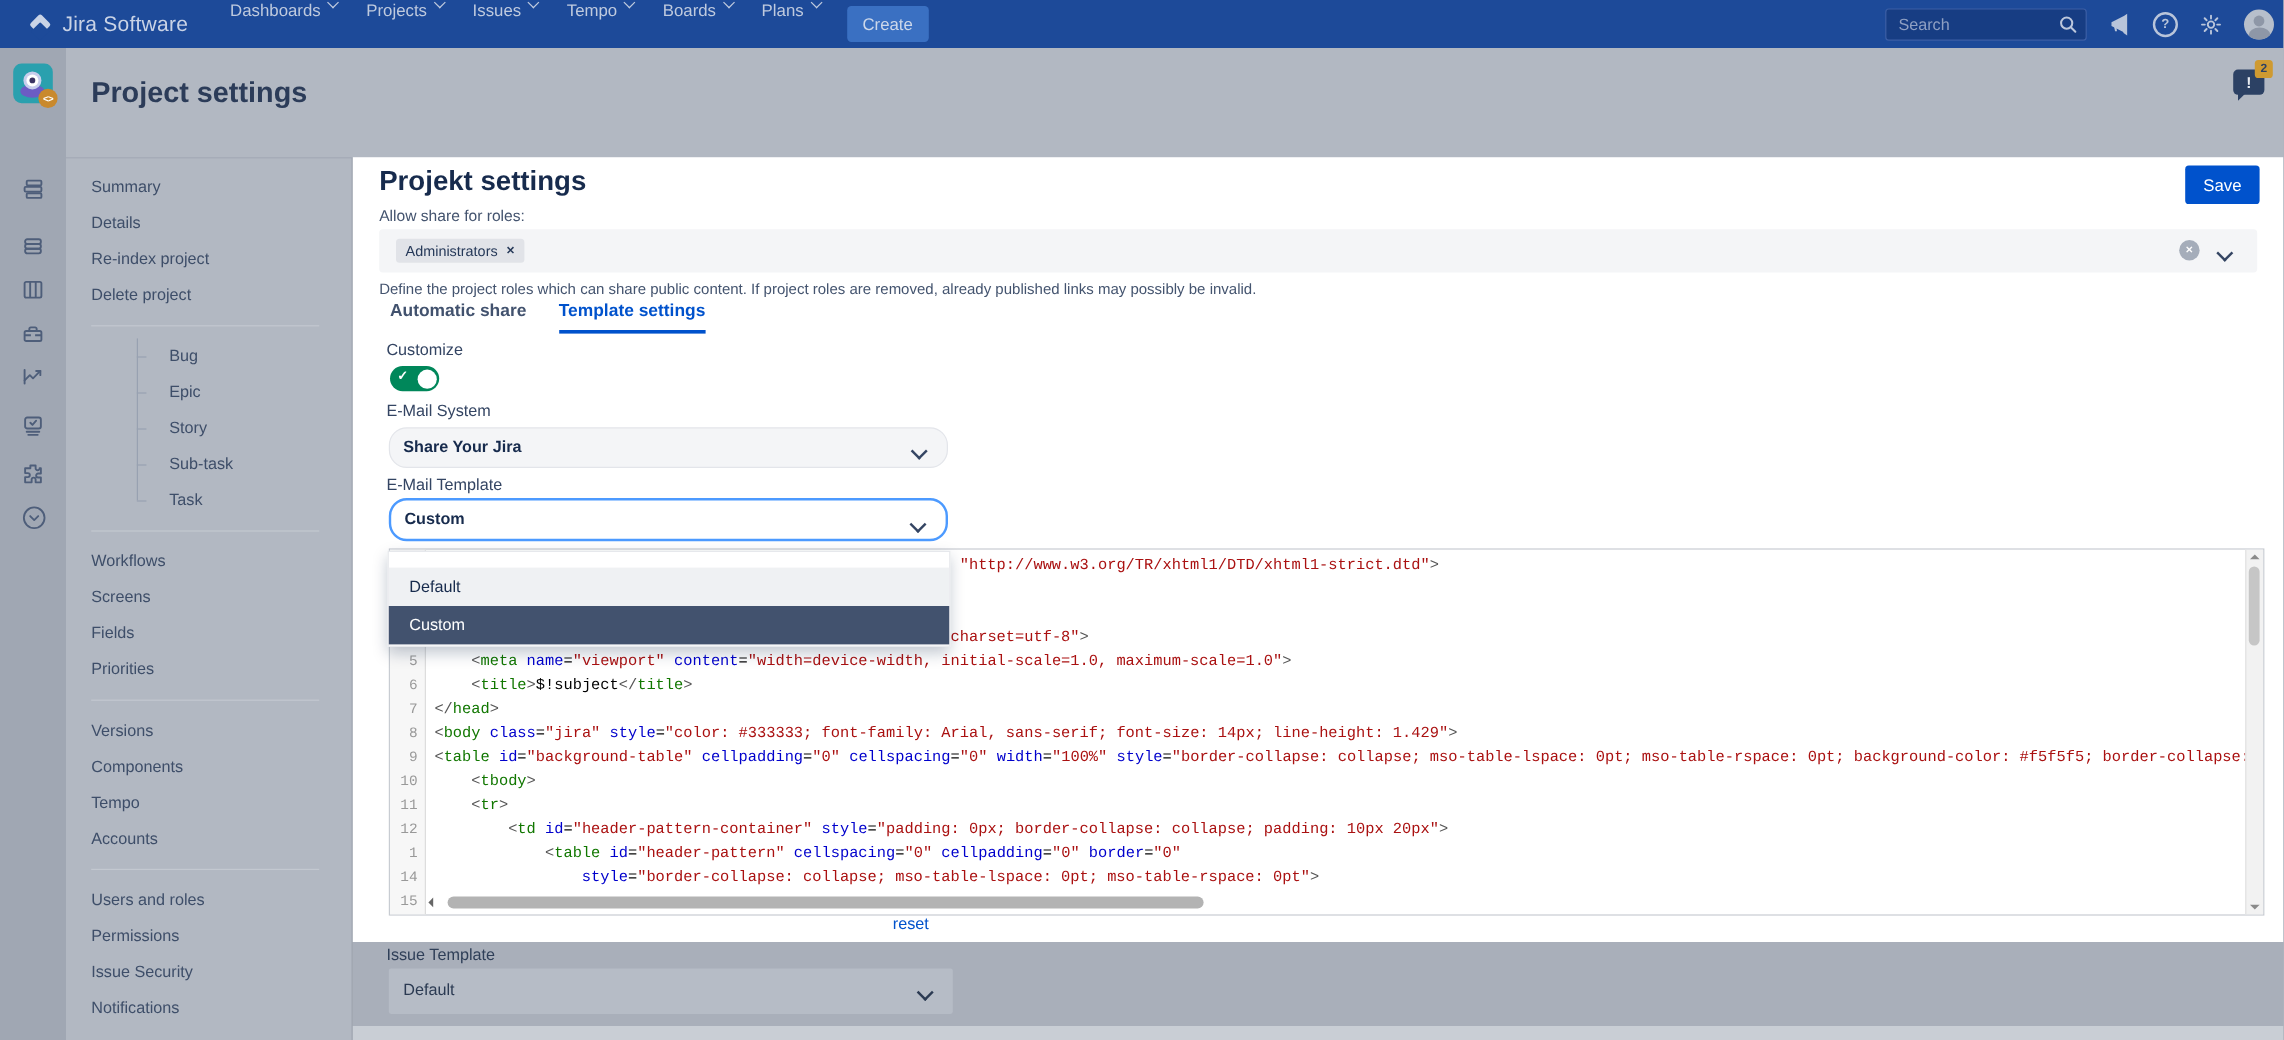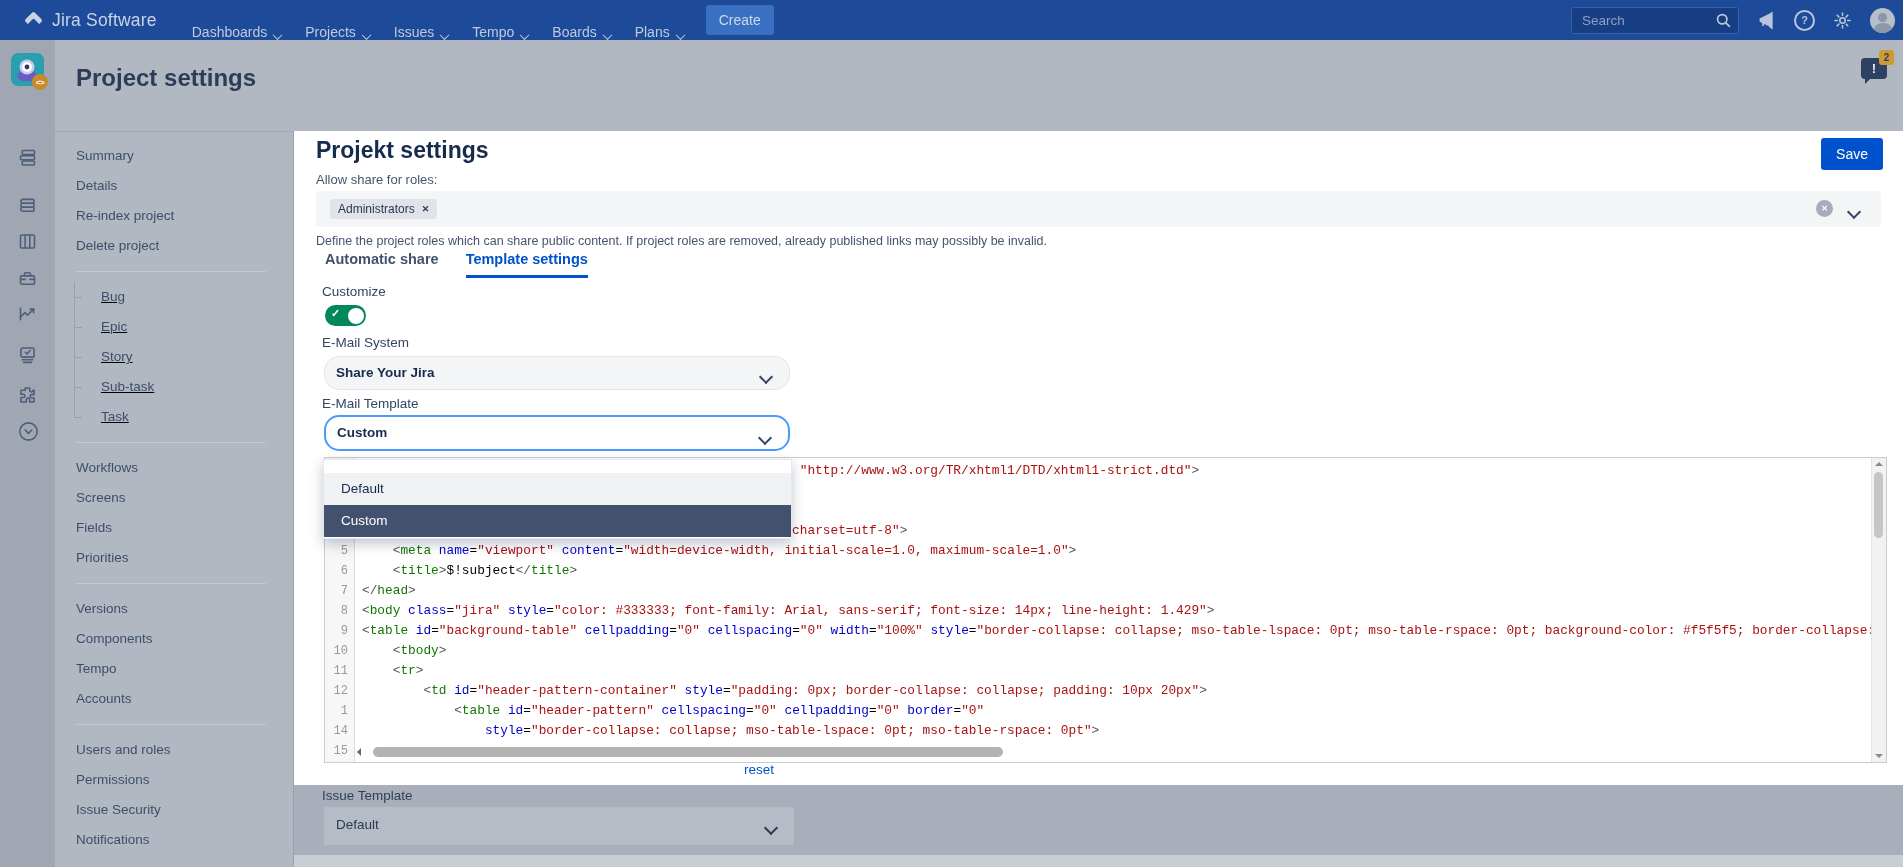--- a/index.html
+++ b/index.html
@@ -4,21 +4,21 @@
 <style>
   html,body{margin:0;padding:0;background:#a9afba;font-family:"Liberation Sans",sans-serif;}
   .screen{position:relative;width:1903px;height:867px;overflow:hidden;background:#a9afba;}
   i{font-style:normal;}
   
   .topnav{position:absolute;left:0;top:0;width:100%;height:40px;background:#1d4a99;display:flex;align-items:center;}
   .brand{display:flex;align-items:center;margin-left:27px;color:#c9d3e6;font-size:17.5px;font-weight:500;letter-spacing:.2px;}
   .brand .diamond{width:13px;height:13px;background:#c9d3e6;transform:rotate(45deg);border-radius:2px;margin-right:12px;position:relative;}
   .brand .diamond:after{content:"";position:absolute;left:4px;top:4px;right:-2px;bottom:-2px;background:#1d4a99;transform:translate(1px,1px);border-radius:1px;}
   .nav-menu{display:flex;align-items:center;margin-left:23px;}
-  .nav-item{display:flex;align-items:flex-end;color:#bfcade;font-size:14px;padding:0 12px;height:40px;cursor:pointer;}
+  .nav-item{display:flex;align-items:flex-start;color:#bfcade;font-size:14px;padding:0 12px;height:40px;cursor:pointer;}
   .chev{width:6px;height:6px;border-right:1.7px solid currentColor;border-bottom:1.7px solid currentColor;transform:rotate(45deg) translate(-1px,-1px);display:inline-block;margin-left:7px;}
   .create-btn{margin-left:10px;background:#3a70c2;color:#cdd8ea;font-size:14px;border:none;border-radius:3.5px;padding:7px 13px;cursor:pointer;}
   .nav-right{position:absolute;right:0;top:0;height:40px;display:flex;align-items:center;padding-right:8px;gap:18px;}
   .searchbox{position:relative;width:168px;height:27px;}
   .searchbox input{width:100%;height:100%;box-sizing:border-box;background:#173d83;border:1px solid #3c5fa6;border-radius:3px;color:#cfd8e8;font-size:13.5px;padding:0 28px 0 10px;outline:none;font-family:"Liberation Sans",sans-serif;}
   .searchbox input::placeholder{color:#8fa0c3;}
   .search-ic{position:absolute;right:7px;top:5px;}
   .navic{color:#b9c5da;display:flex;align-items:center;cursor:pointer;}
   .help-circ{width:17px;height:17px;border:2px solid #b9c5da;border-radius:50%;color:#b9c5da;font-size:11px;font-weight:bold;display:flex;align-items:center;justify-content:center;}
   .avatar{width:25px;height:25px;border-radius:50%;background:#b7bfcb;position:relative;overflow:hidden;cursor:pointer;}
@@ -33,21 +33,21 @@
   .dim-header{position:absolute;left:55px;top:40px;right:0;height:91px;background:#b2b8c2;}
   .dim-header h1{margin:0;position:absolute;left:21px;top:24px;font-size:24px;font-weight:600;color:#2c3c59;}
   .feedback{position:absolute;right:16px;top:18px;width:26px;height:21px;background:#2c4164;border-radius:4px;color:#e8ecf2;font-size:13px;font-weight:bold;text-align:center;line-height:21px;cursor:pointer;}
   .feedback:after{content:"";position:absolute;left:4px;bottom:-5px;border:4px solid transparent;border-top-color:#2c4164;border-left-color:#2c4164;}
   .fb-badge{position:absolute;right:-7px;top:-8px;width:15px;height:15px;background:#cf9a31;border-radius:3px;color:#2c4164;font-size:10px;font-weight:bold;line-height:15px;text-align:center;}
   
   .sidebar{position:absolute;left:55px;top:131px;width:239px;bottom:0;background:#b2b8c2;border-top:1px solid #a3aab6;border-right:1px solid #9aa1ad;box-sizing:border-box;padding-top:9px;overflow:hidden;}
   .sb-item{height:30px;line-height:30px;padding-left:21px;font-size:13.5px;color:#3e4e69;cursor:pointer;white-space:nowrap;}
   .sb-group-label{height:30px;line-height:30px;padding-left:21px;font-size:13.5px;color:#3e4e69;white-space:nowrap;}
   .sb-divider{border-top:1px solid #c3c8d0;margin:10px 0 10px 21px;width:190px;}
-  .tree{position:relative;margin-left:19px;text-decoration:underline;}
+  .tree{position:relative;margin-left:59px;}
   .tree:before{content:"";position:absolute;left:0;top:0;bottom:15px;width:1px;background:#98a1b1;}
   .tree .sb-item{position:relative;padding-left:27px;}
   .tree .sb-item:before{content:"";position:absolute;left:0;top:15px;width:8px;height:1px;background:#98a1b1;}
   
   .content-bg{position:absolute;left:294px;top:131px;right:0;bottom:0;background:#a9afba;}
   .below-panel{position:absolute;left:294px;top:785px;right:0;height:70px;background:#a9afba;}
   .bp-label{position:absolute;left:28px;top:3px;font-size:13.5px;color:#2f3f58;}
   .bp-select{position:absolute;left:30px;top:22px;width:470px;height:38px;background:#b6bcc6;border-radius:2px;cursor:pointer;}
   .bp-select .val{position:absolute;left:12px;top:10px;font-size:13.5px;color:#2b3a52;}
   .bottom-strip{position:absolute;left:294px;top:855px;right:0;height:12px;background:#c9ced5;}

